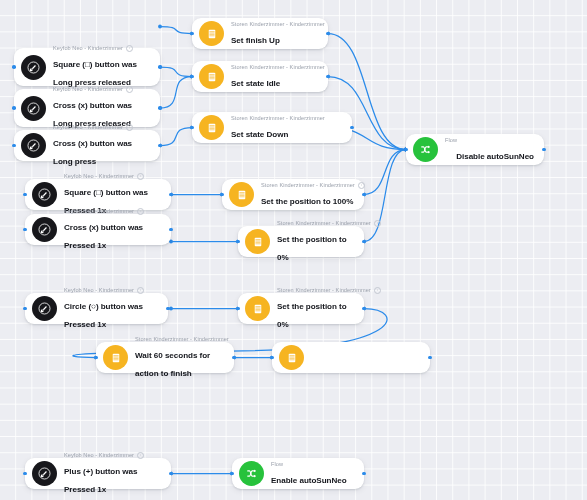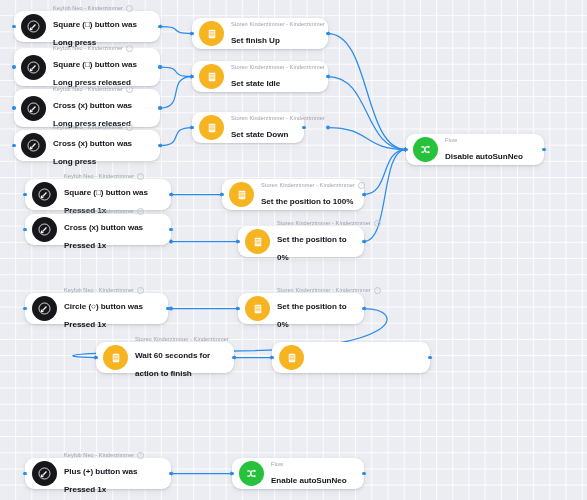--- a/index.html
+++ b/index.html
@@ -102,35 +102,20 @@
       <path d="M364,308.5 C406,308.5 406,351 230,351 S54,357.5 96,357.5" fill="none" stroke="#2b8bea" stroke-width="1.25"></path>
       <circle cx="364" cy="308.5" r="1.9" fill="#2b8bea"></circle>
       <circle cx="96" cy="357.5" r="1.9" fill="#2b8bea"></circle>
       <path d="M234,357.5 C260,357.5 246,357.5 272,357.5" fill="none" stroke="#2b8bea" stroke-width="1.25"></path>
       <circle cx="234" cy="357.5" r="1.9" fill="#2b8bea"></circle>
       <circle cx="272" cy="357.5" r="1.9" fill="#2b8bea"></circle>
       <path d="M171,473.5 C204.55,473.5 198.45,473.5 232,473.5" fill="none" stroke="#2b8bea" stroke-width="1.25"></path>
       <circle cx="171" cy="473.5" r="1.9" fill="#2b8bea"></circle>
       <circle cx="232" cy="473.5" r="1.9" fill="#2b8bea"></circle>
     </svg>
-<div class="node" style="left: 14px; top: 11px; width: 146px; height: 31px;">
-      <span class="ico keyfob">
-        <svg width="13" height="13" viewBox="0 0 24 24">
-          <circle cx="12" cy="12" r="10.2" fill="none" stroke="#fff" stroke-width="1.5"></circle>
-          <path d="M14.8 7.6 L8.6 13.9 a2.6 2.6 0 1 0 1.6 1.6 L16.4 9.2 Z" fill="#fff"></path>
-          <circle cx="9.1" cy="14.9" r="1.15" fill="#17171b"></circle>
-        </svg>
-      </span>
-      <span class="body"><span class="hdr">
-          <span>Keyfob Neo - Kinderzimmer</span>
-          <span class="info">i</span>
-        </span><span class="ttl">Square (□) button was Long press</span></span>
-      <span class="port in"></span>
-      <span class="port out"></span>
-    </div>
     <div class="node two" style="left: 14px; top: 48px; width: 146px; height: 38px;">
       <span class="ico keyfob">
         <svg width="13" height="13" viewBox="0 0 24 24">
           <circle cx="12" cy="12" r="10.2" fill="none" stroke="#fff" stroke-width="1.5"></circle>
           <path d="M14.8 7.6 L8.6 13.9 a2.6 2.6 0 1 0 1.6 1.6 L16.4 9.2 Z" fill="#fff"></path>
           <circle cx="9.1" cy="14.9" r="1.15" fill="#17171b"></circle>
         </svg>
       </span>
       <span class="body"><span class="hdr">
           <span>Keyfob Neo - Kinderzimmer</span>
@@ -258,39 +243,39 @@
             <line x1="7.6" y1="15.6" x2="16.4" y2="15.6"></line>
           </g>
         </svg>
       </span>
       <span class="body"><span class="hdr">
           <span>Storen Kinderzimmer - Kinderzimmer</span>
         </span><span class="ttl">Set state Idle</span></span>
       <span class="port in"></span>
       <span class="port out"></span>
     </div>
-    <div class="node" style="left: 192px; top: 112px; width: 112px; height: 31px;">
+    <div class="node" style="left: 192px; top: 112px; width: 160px; height: 31px;">
       <span class="ico device">
         <svg width="12" height="12" viewBox="0 0 24 24">
           <rect x="5.5" y="3.5" width="13" height="17" rx="1.6" fill="#fff"></rect>
           <g stroke="#f6b421" stroke-width="1.25" stroke-linecap="round">
             <line x1="7.6" y1="7.2" x2="16.4" y2="7.2"></line>
             <line x1="7.6" y1="10" x2="16.4" y2="10"></line>
             <line x1="7.6" y1="12.8" x2="16.4" y2="12.8"></line>
             <line x1="7.6" y1="15.6" x2="16.4" y2="15.6"></line>
           </g>
         </svg>
       </span>
       <span class="body"><span class="hdr">
           <span>Storen Kinderzimmer - Kinderzimmer</span>
         </span><span class="ttl">Set state Down</span></span>
       <span class="port in"></span>
       <span class="port out"></span>
     </div>
-    <div class="node" style="left: 406px; top: 134px; width: 138px; height: 31px;">
+    <div class="node" style="left: 406px; top: 134px; width: 138px; height: 31px; text-align: right;">
       <span class="ico flow">
         <svg width="13" height="13" viewBox="0 0 24 24">
           <path d="M5 7.2 h3.4 c2 0 2.6 9.6 4.6 9.6 h5.8" fill="none" stroke="#fff" stroke-width="2.1" stroke-linecap="round"></path>
           <path d="M5 16.8 h3.4 c2 0 2.6 -9.6 4.6 -9.6 h5.8" fill="none" stroke="#fff" stroke-width="2.1" stroke-linecap="round"></path>
           <path d="M16.6 4.6 L19.9 7.2 L16.6 9.8 Z" fill="#fff"></path>
           <path d="M16.6 14.2 L19.9 16.8 L16.6 19.4 Z" fill="#fff"></path>
         </svg>
       </span>
       <span class="body"><span class="hdr">
           <span>Flow</span>

